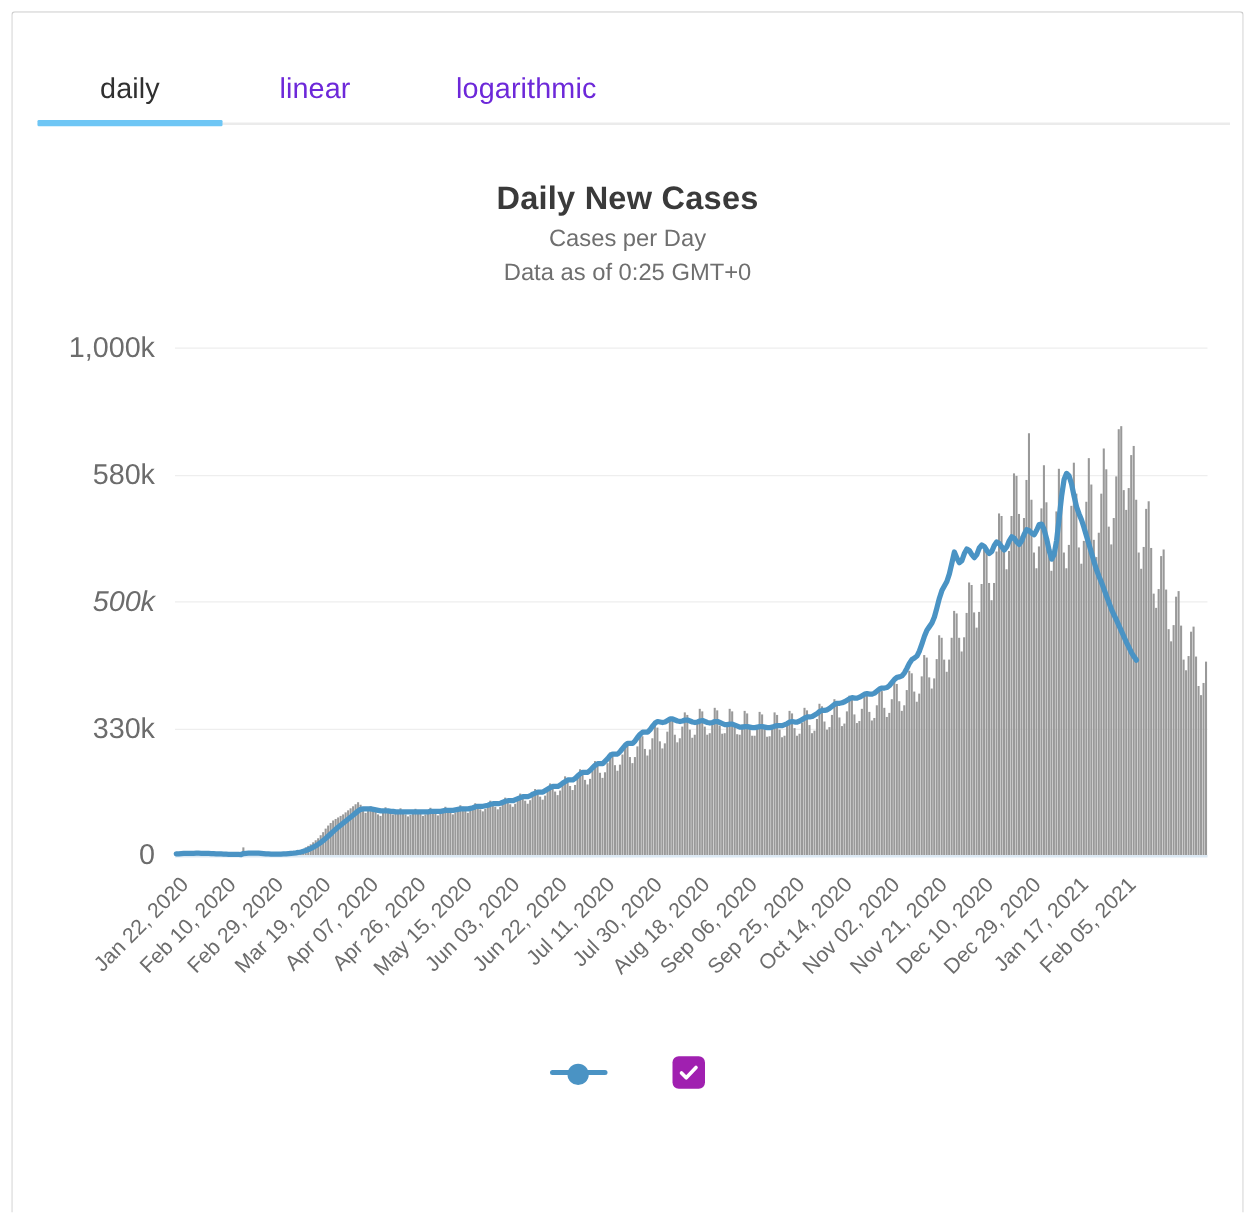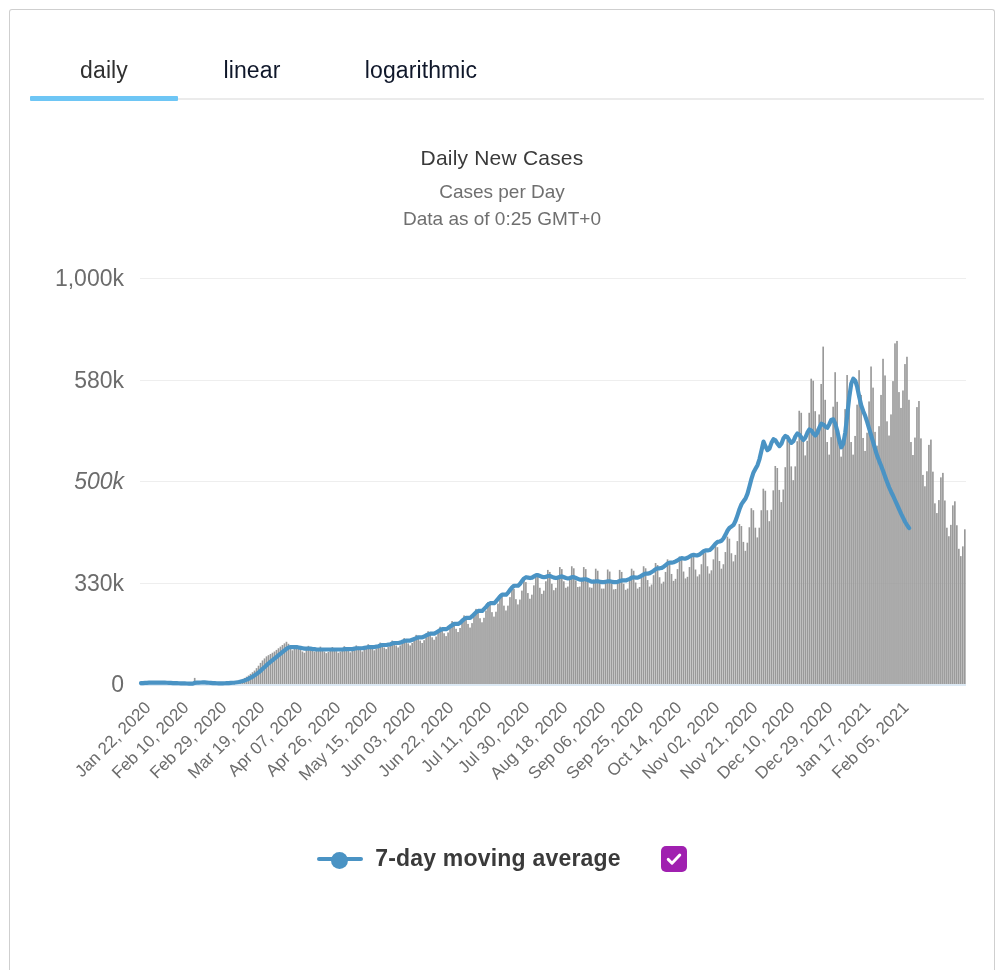--- a/index.html
+++ b/index.html
@@ -36,21 +36,21 @@
   }
   .tabs {
     position: absolute;
     left: 20px; top: 0;
     display: flex;
     align-items: flex-end;
     height: 82px;
   }
   .tab {
     font-size: 23px;
-    color: #0f172a;
+    color: #6d28d9;
     padding: 0 0 8px 0;
     margin-right: 0;
     cursor: pointer;
     letter-spacing: 0.1px;
     white-space: nowrap;
   }
   .tab.t0 { width: 148px; text-align: center; color: #303030; }
   .tab.t1 { width: 148px; text-align: center; }
   .tab.t2 { width: 190px; text-align: center; }
   .tab-rule {
@@ -68,23 +68,23 @@
   }
 
   
   .titles {
     position: absolute;
     left: 10px; top: 138px;
     width: 984px;
     text-align: center;
   }
   .chart-title {
-    font-size: 21px;
+    font-size: 26px;
     color: #3a3a3a;
-    font-weight: normal;
+    font-weight: bold;
     letter-spacing: 0.2px;
     line-height: 40px;
   }
   .chart-subtitle {
     font-size: 19px;
     color: #6f6f6f;
     line-height: 27px;
   }
 
   
@@ -645,21 +645,20 @@
       <div class="xlabel" style="left: 705.345px; top: 698px; width: 118px;">Dec 29, 2020</div>
       <div class="xlabel" style="left: 743.254px; top: 698px; width: 118px;">Jan 17, 2021</div>
       <div class="xlabel" style="left: 781.162px; top: 698px; width: 118px;">Feb 05, 2021</div>
     </div>
 
   <div class="legend">
     <div class="legend-line">
       <div class="bar"></div>
       <div class="dot"></div>
     </div>
-    <div class="legend-label">7-day moving average</div>
     <div class="legend-checkbox">
       <svg width="20" height="20" viewBox="0 0 20 20">
         <path d="M4.2 10.4 L8.0 14.2 L15.8 6.0" fill="none" stroke="#ffffff" stroke-width="2.9" stroke-linecap="round" stroke-linejoin="round"></path>
       </svg>
     </div>
   </div>
 
 </div>
 
 </body></html>

